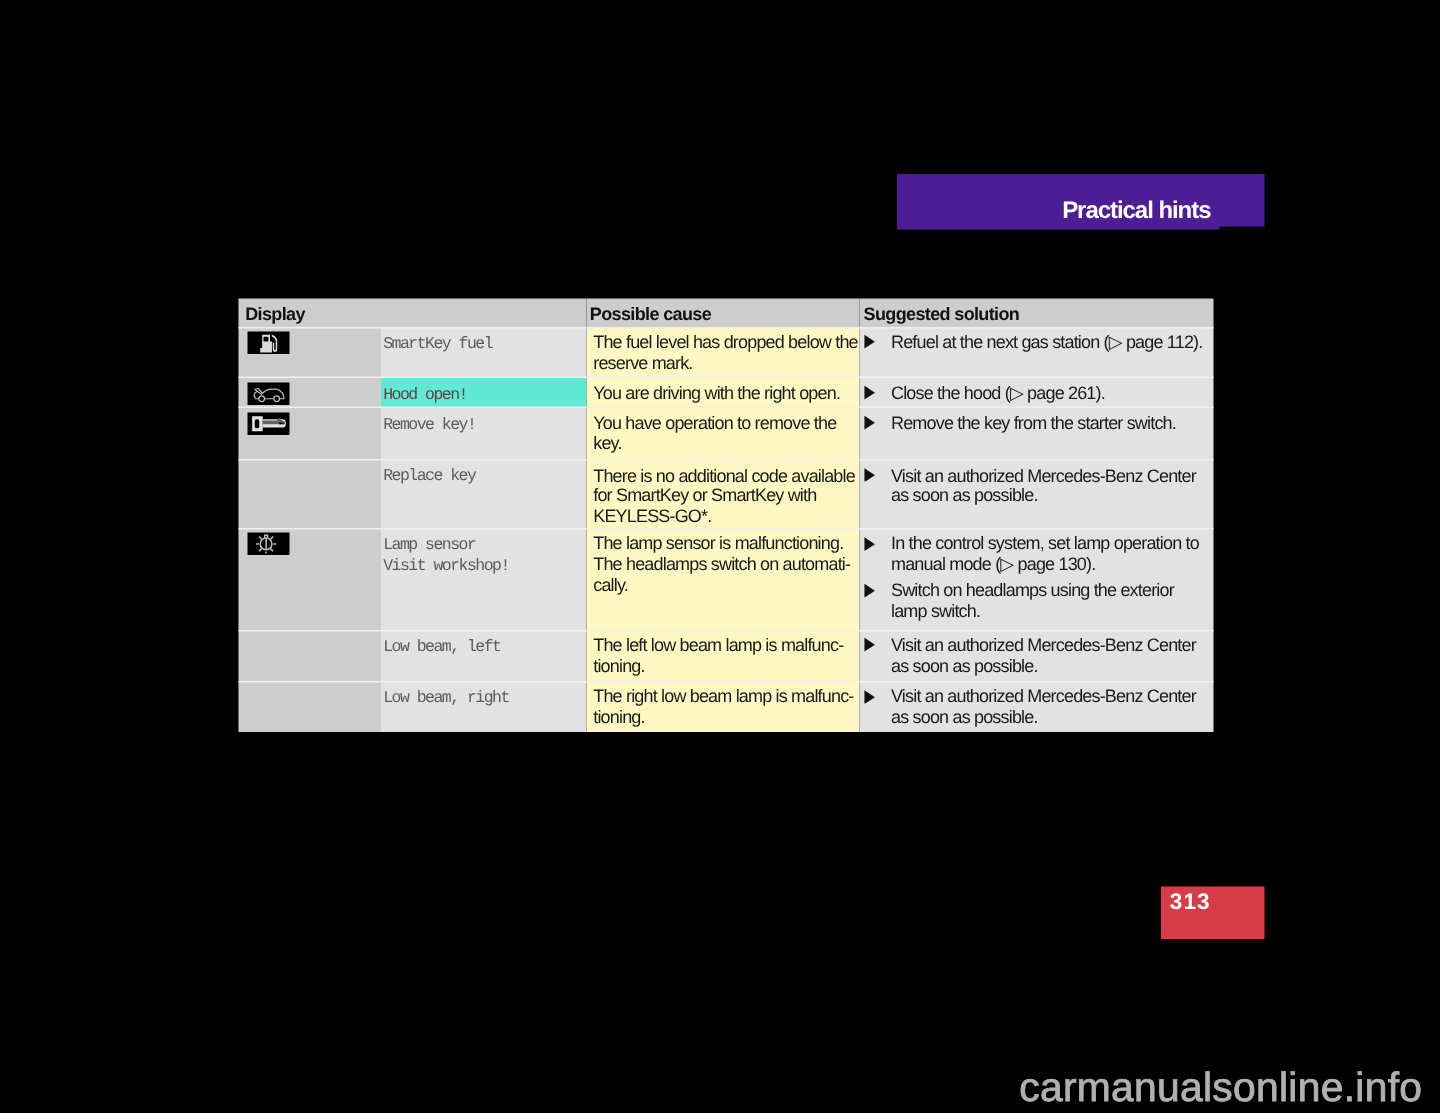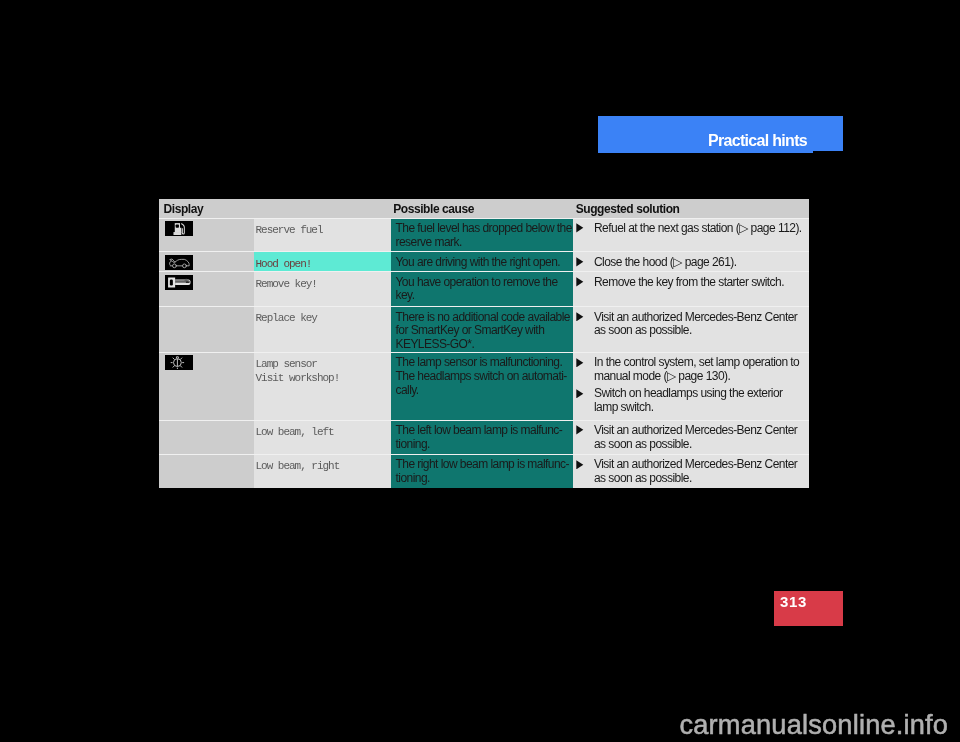--- a/index.html
+++ b/index.html
@@ -2,21 +2,21 @@
 <html><head>
 <meta charset="utf-8">
 <title>Practical hints</title>
 <style>
   html,body{margin:0;padding:0;}
   body{width:960px;height:742px;background:#000000;
        font-family:"Liberation Sans",sans-serif;overflow:hidden;position:relative;}
 
   
   #chapter-band{position:absolute;left:598px;top:115.5px;width:245px;height:37.3px;
-                background:#3b82f6;}
+                background:#4c1d95;}
   #chapter-band-notch{position:absolute;left:812.8px;top:151.2px;width:30.2px;
                       height:2px;background:#000000;}
   #chapter-title{position:absolute;left:110.1px;top:17.5px;color:#ffffff;
                  font-size:16px;font-weight:bold;letter-spacing:-0.7px;
                  line-height:16px;white-space:nowrap;}
 
   
   #hint-table{position:absolute;left:159px;top:199px;width:650px;
               border-collapse:collapse;table-layout:fixed;}
   #hint-table col.c-icon{width:94.5px;}
@@ -37,21 +37,21 @@
   #hint-table tr:last-child td{border-bottom:0;}
   #hint-table th:nth-child(1){padding-left:4.5px;}
   #hint-table th:nth-child(3){padding-left:2.7px;}
   #hint-table th:nth-child(4){padding-left:3.2px;}
 
   #hint-table td.icon-cell{background:#cdcdcd;padding:2.5px 0 0.8px 5.6px;line-height:0;}
   #hint-table td.disp-cell{background:#e2e2e2;font-family:"Liberation Mono",monospace;
                font-size:11px;color:#5c5c5c;letter-spacing:-1.02px;line-height:13.6px;
                padding:5.5px 4px 0px 2px;}
   #hint-table td.disp-cell.warn{background:#5eead4;color:#6b4040;}
-  #hint-table td.cause-cell{background:#0f766e;padding-left:5px;padding-right:0px;hyphens:manual;}
+  #hint-table td.cause-cell{background:#fef9c3;padding-left:5px;padding-right:0px;hyphens:manual;}
   #hint-table td.sol-cell{background:#e2e2e2;padding-left:0;padding-right:0;}
 
   .sol-item{display:flex;}
   .sol-item + .sol-item{margin-top:3.9px;}
   .bullet{flex:0 0 auto;width:21.5px;padding-left:3.8px;color:#111;
           line-height:13.6px;letter-spacing:0;box-sizing:border-box;}
   .bullet svg{display:block;margin-top:1.2px;}
   .sol-text{flex:1 1 auto;}
 
   
@@ -103,21 +103,21 @@
                 <path d="M9.4 2.1 h5.2 v9.6 h-5.2 z"></path>
                 <path d="M8.1 11.0 h7.8 v2.9 h-7.8 z"></path>
                 <path d="M14.6 6.6 h1.3 v5.1 h-1.3 z"></path>
                 <path d="M15.8 2.0 q2.2 .9 3.0 2.3 q.6 1.0 .6 2.0 v5.3 q0 1.9 -1.5 1.9 q-1.5 0 -1.5 -1.9 v-4.3 h1.0 v4.3 q0 .75 .5 .75 q.5 0 .5 -.75 v-5.1 q0 -.8 -.45 -1.5 q-.6 -1.0 -2.15 -1.7 z"></path>
               </g>
               <rect x="10.25" y="3.4" width="3.3" height="3.3" rx="0.75" fill="#000"></rect>
             </svg>
           </span>
         </td>
         <td class="disp-cell">
-          <div>Reserve fuel</div>
+          <div>SmartKey fuel</div>
         </td>
         <td class="cause-cell">The fuel level has dropped below the reserve mark.</td>
         <td class="sol-cell">
           <div class="sol-item">
             <span class="bullet">
               <svg width="7.6" height="9.6" viewBox="0 0 7.6 9.6">
                 <path d="M0.3 0.2 L7.3 4.8 L0.3 9.4 Z" fill="#101010"></path>
               </svg>
             </span>
             <span class="sol-text">Refuel at the next gas station (▷ page 112).</span>

